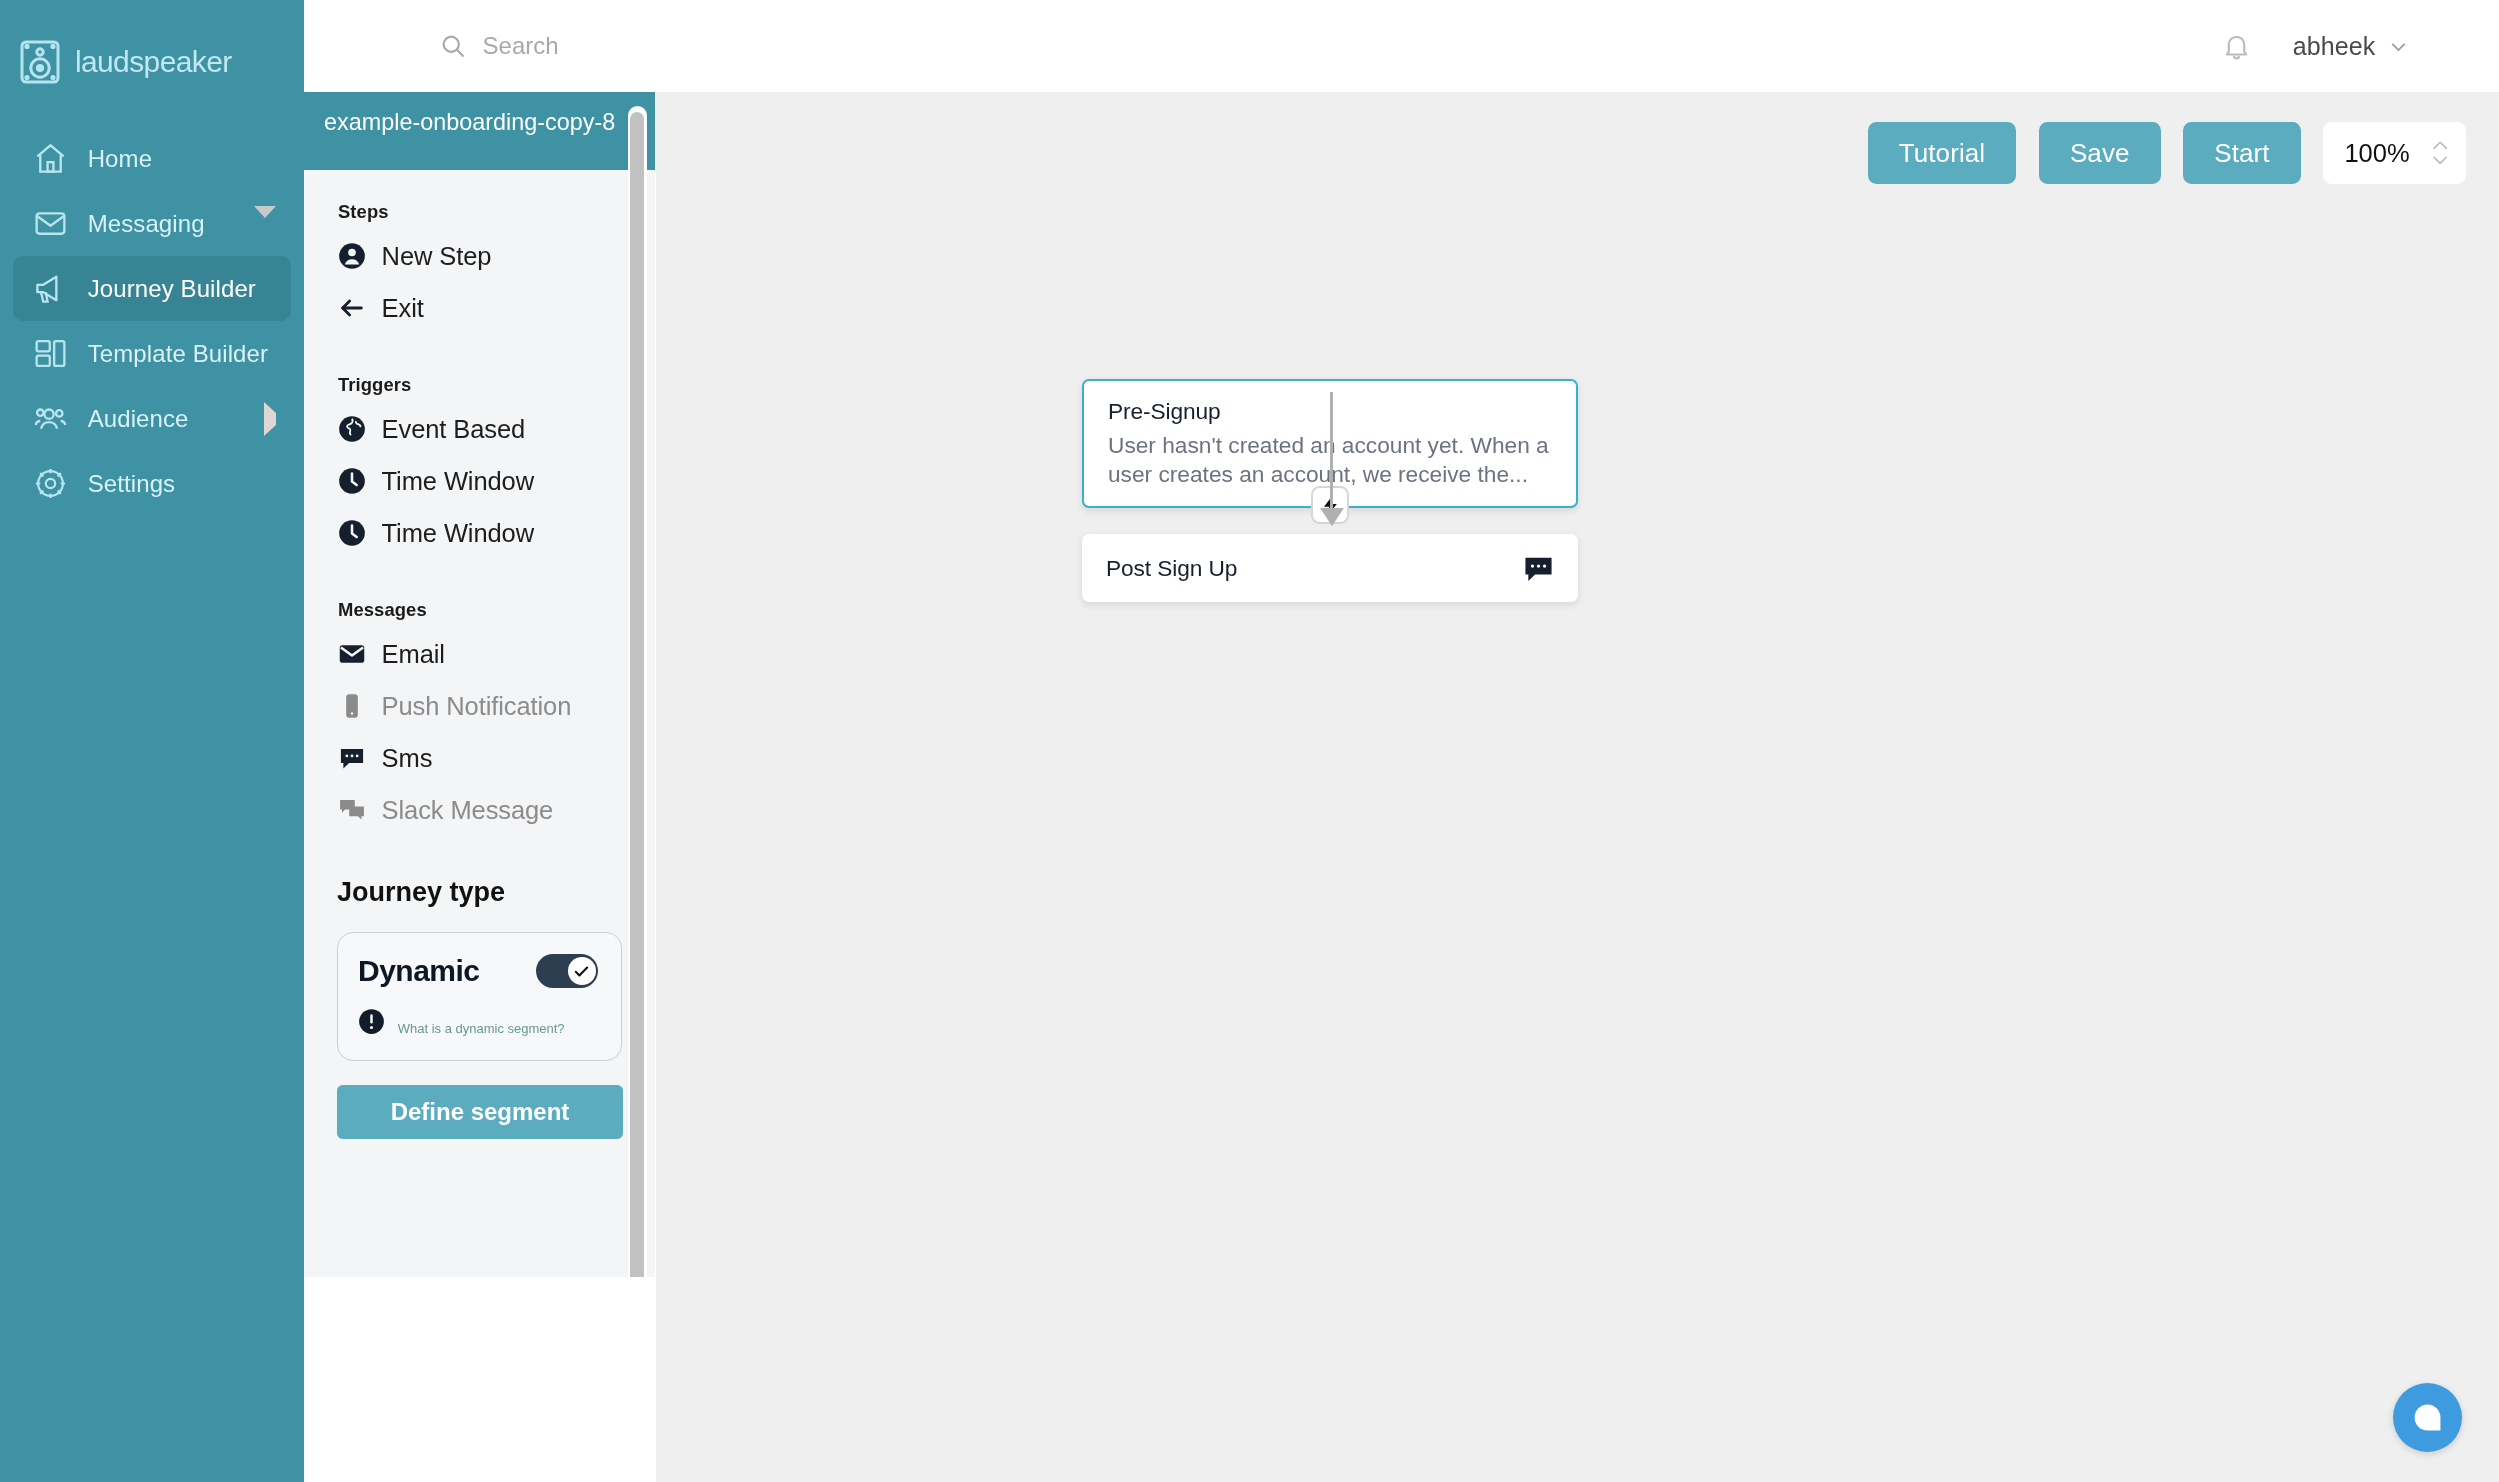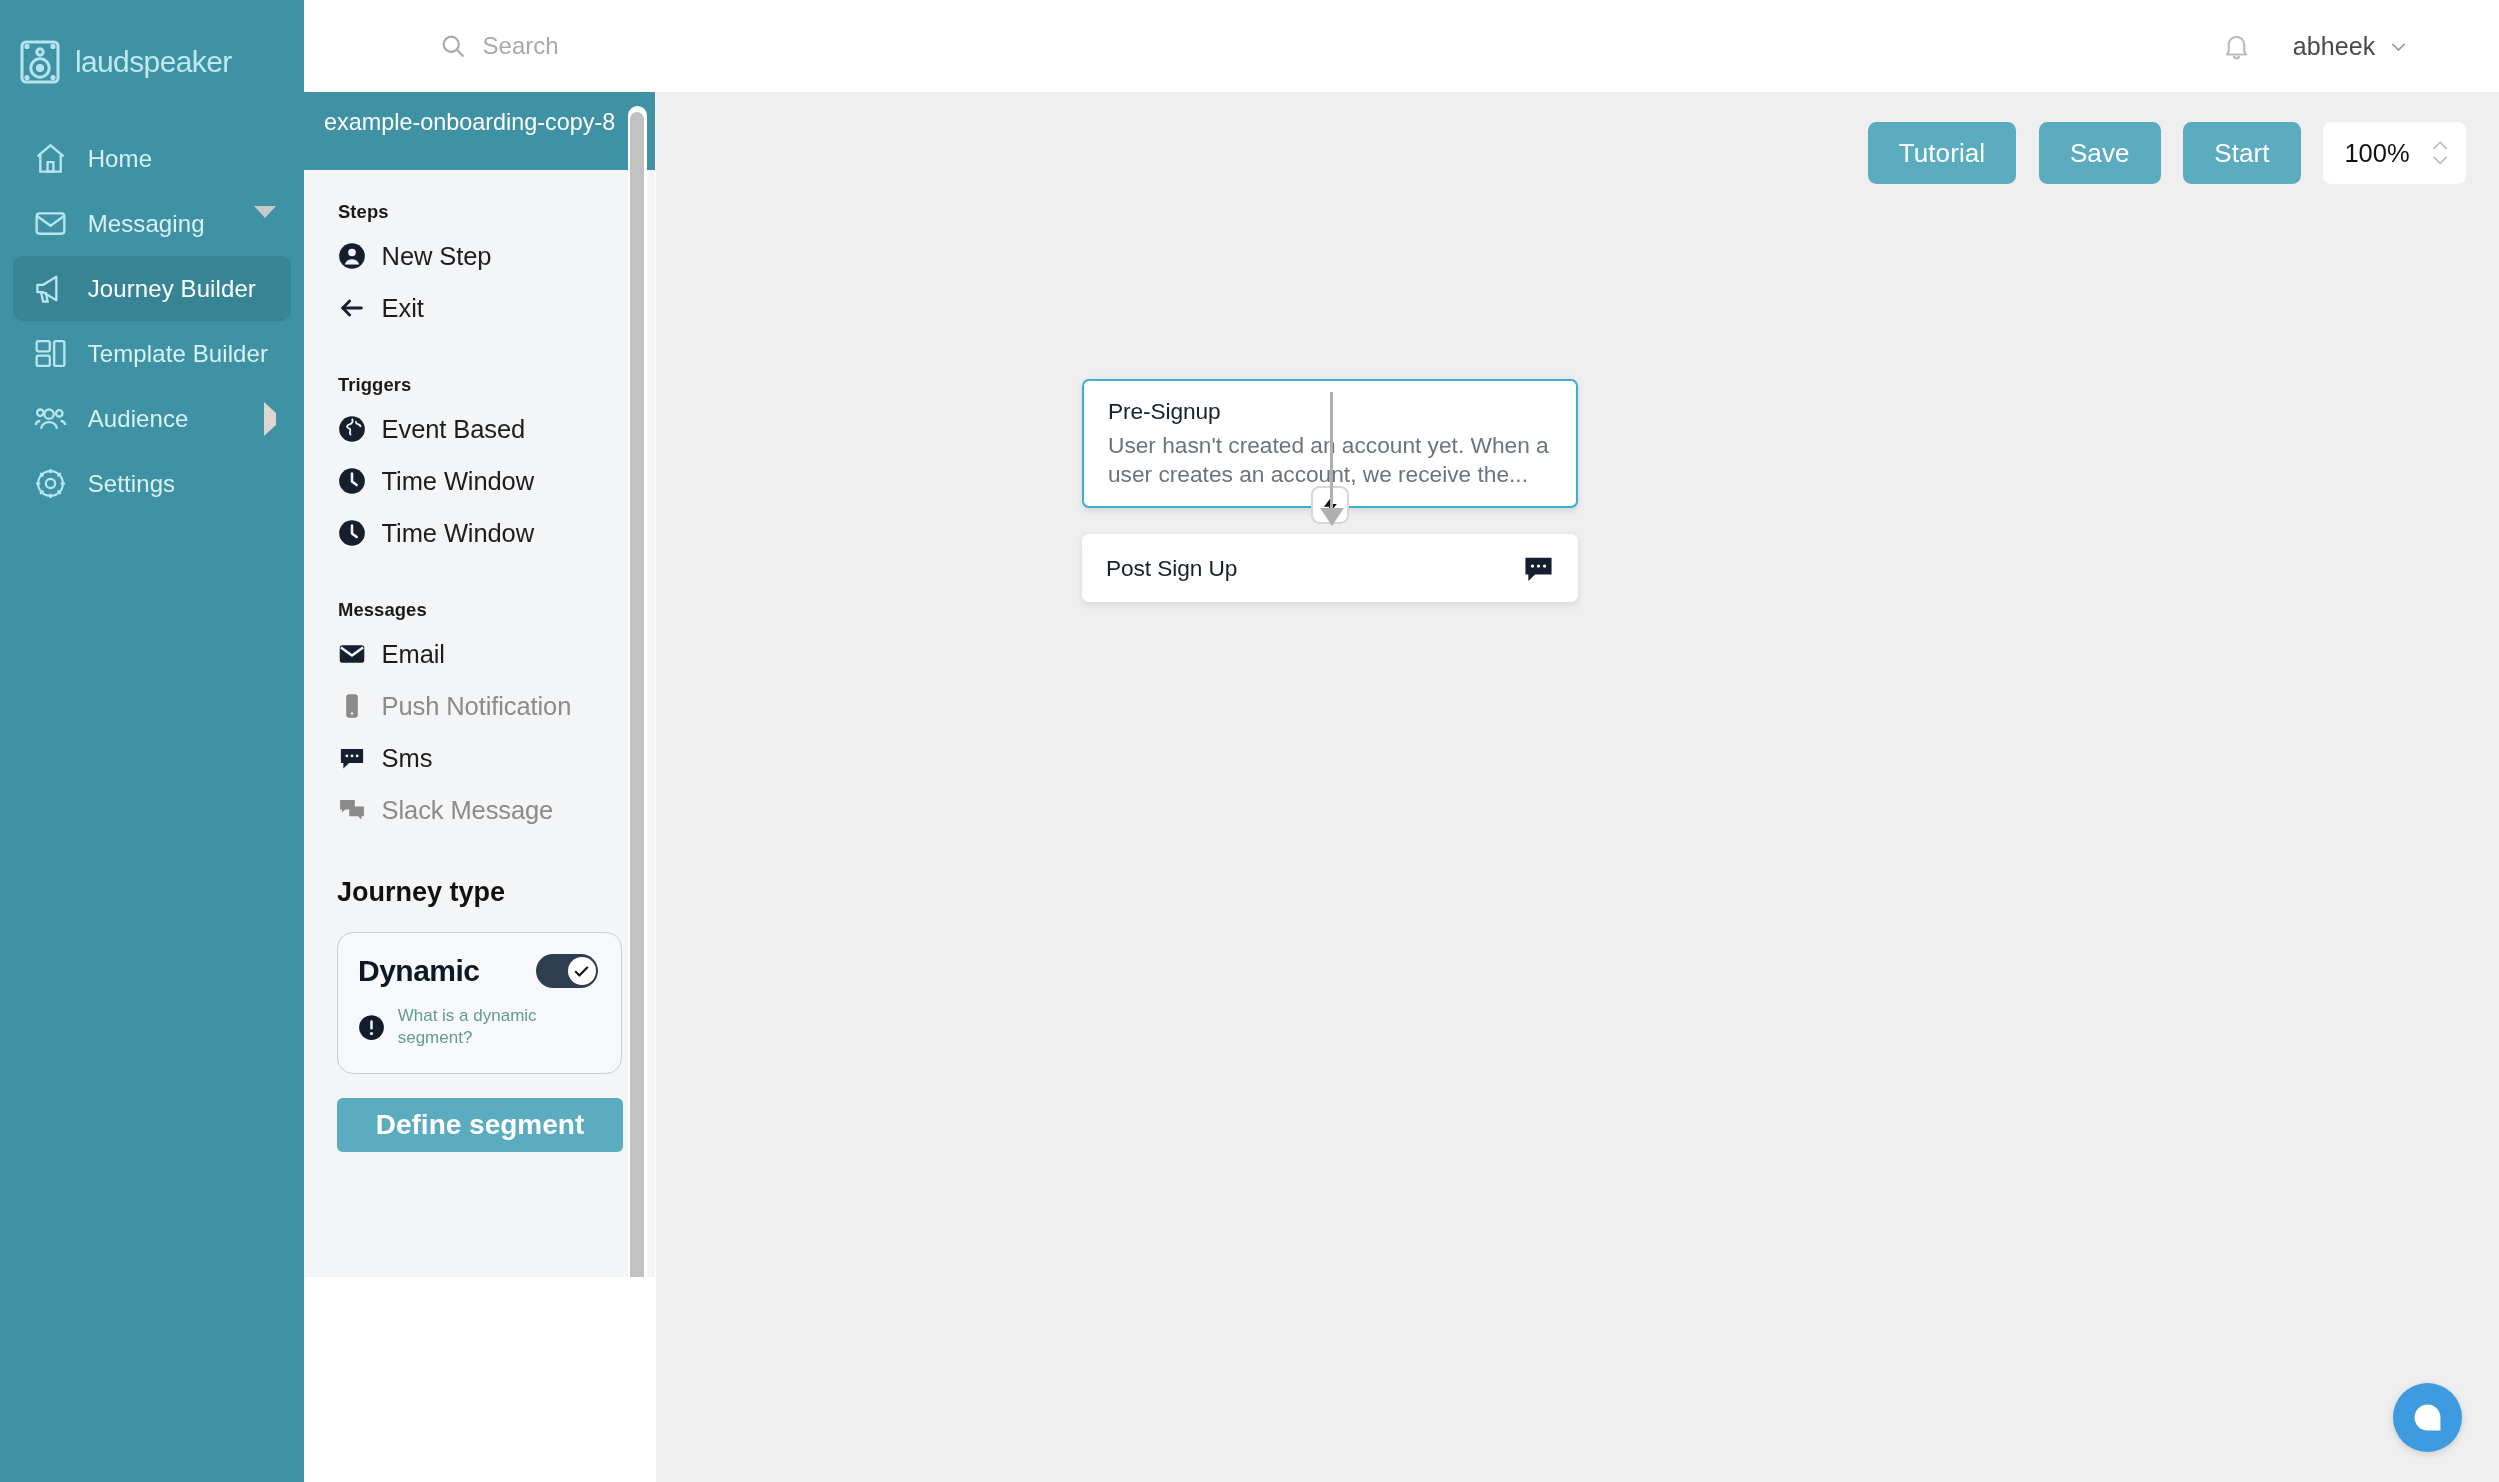--- a/index.html
+++ b/index.html
@@ -90,25 +90,25 @@
     width: 62px; height: 34px; background: #2c3e50; border-radius: 18.4px;
     display: flex; align-items: center; justify-content: flex-end; padding: 2.8px; cursor: pointer;
   }
   .toggle-knob {
     width: 28px; height: 28px; background: #fff; border-radius: 50%;
     display: flex; align-items: center; justify-content: center;
   }
   .toggle-knob svg { width: 17px; height: 17px; color: #111; display:block; }
   .dyn-hint { display: flex; align-items: center; gap: 12.7px; margin-top: 17px; }
   .warn-icon { width: 27px; height: 27px; flex: 0 0 27px; color: #131c2b; display:block; }
-  .dyn-hint-text { font-size: 17px; color: #649a8f; line-height: 1.32; max-width: 205px; }
+  .dyn-hint-text { font-size: 13px; color: #649a8f; line-height: 1.32; max-width: 205px; margin-top: 15px; }
   .define-btn {
     display: block; margin: 24px 33px 0 33px; height: 54px; width: calc(100% - 65px);
     background: #5aacbe; color: #ffffff; border: none; border-radius: 5.7px;
-    font-family: "Liberation Sans", sans-serif; font-size: 28px; font-weight: bold; cursor: pointer;
+    font-family: "Liberation Sans", sans-serif; font-size: 24px; font-weight: bold; cursor: pointer;
   }
   .panel-scrollbar {
     position: absolute; right: 8.5px; top: 14px; width: 18.4px; height: 1317px;
     background: #ffffff; border-radius: 10px;
   }
   .panel-scrollbar .thumb {
     position: absolute; left: 2.1px; top: 5.7px; width: 14px; height: 1218px;
     background: #c2c2c2; border-radius: 8.5px;
   }
 

